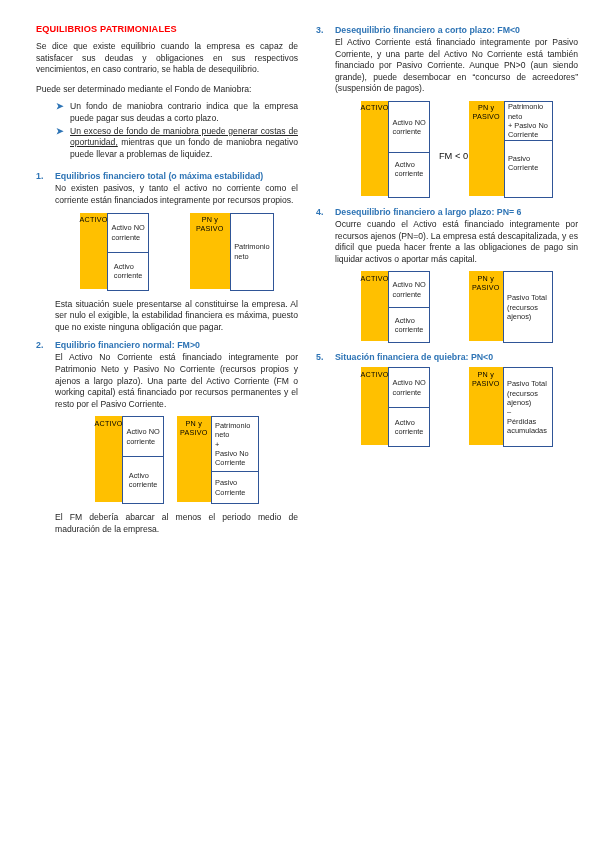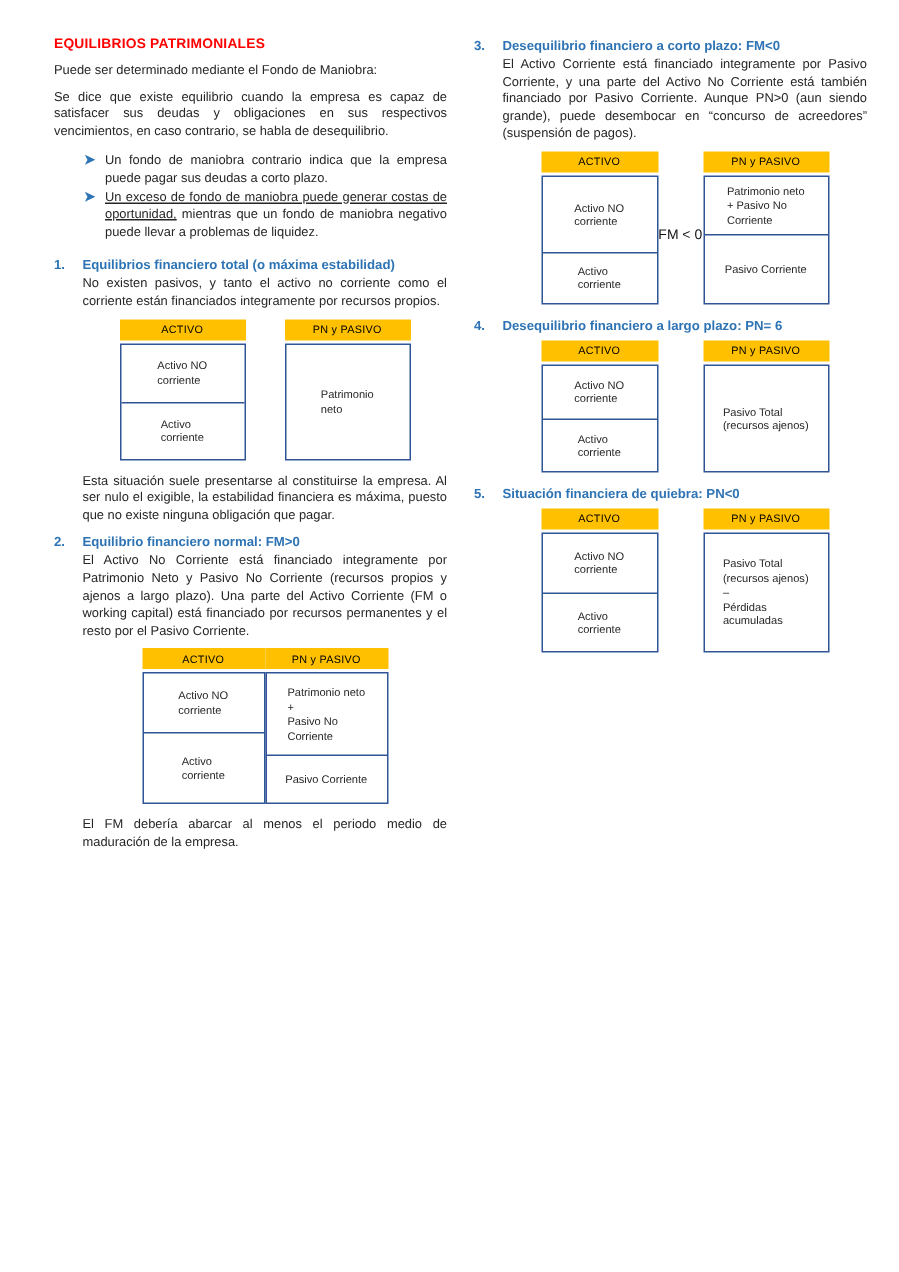--- a/index.html
+++ b/index.html
@@ -99,21 +99,21 @@
 
   
   .diagram {
     display: flex;
     justify-content: center;
     align-items: stretch;
     margin: 4px 0 8px 0;
   }
   .diagram .side {
     display: flex;
-    flex-direction: column;
+    flex-direction: row;
   }
   .bs-header {
     background: #FFC000;
     color: #000000;
     font-size: 7.2px;
     text-align: center;
     padding: 2.5px 0 2.5px 0;
     letter-spacing: .2px;
     margin-bottom: 2px;
   }
@@ -190,22 +190,22 @@
 </head>
 <body>
 
 <div class="page">
   <div class="columns">
 
     <div class="col">
 
       <div class="doc-title">EQUILIBRIOS PATRIMONIALES</div>
 
+      <p class="body">Se dice que existe equilibrio cuando la empresa es capaz de satisfacer sus deudas y obligaciones en sus respectivos vencimientos, en caso contrario, se habla de desequilibrio.</p>
       <p class="body tight">Puede ser determinado mediante el Fondo de Maniobra:</p>
-      <p class="body">Se dice que existe equilibrio cuando la empresa es capaz de satisfacer sus deudas y obligaciones en sus respectivos vencimientos, en caso contrario, se habla de desequilibrio.</p>
 
       <ul class="arrows">
         <li>
           <span class="arrow-icon">➤</span>
           <span>Un fondo de maniobra contrario indica que la empresa puede pagar sus deudas a corto plazo.</span>
         </li>
         <li>
           <span class="arrow-icon">➤</span>
           <span class="uline">Un exceso de fondo de maniobra puede generar costas de oportunidad,</span><span> mientras que un fondo de maniobra negativo puede llevar a problemas de liquidez.</span>
         </li>
@@ -315,20 +315,21 @@
           </div>
         </div>
       </div>
 
       <div class="section">
         <div class="sec-head">
           <span class="sec-num">4.</span>
           <span class="sec-title">Desequilibrio financiero a largo plazo: PN= 6</span>
         </div>
         <div class="sec-body">
+          <p class="body">Ocurre cuando el Activo está financiado integramente por recursos ajenos (PN=0). La empresa está descapitalizada, y es dificil que pueda hacer frente a las obligaciones de pago sin liquidar activos o aportar más capital.</p>
 
           <div class="diagram d4">
             <div class="side side-a">
               <div class="bs-header">ACTIVO</div>
               <div class="bs-stack">
                 <div class="bs-cell cell-anc multiline">Activo NO
 corriente</div>
                 <div class="bs-cell cell-ac multiline">Activo
 corriente</div>
               </div>

